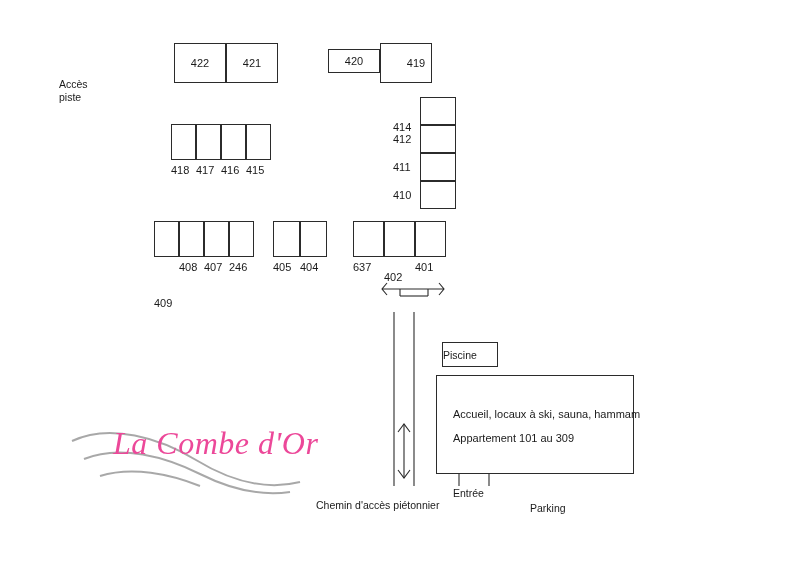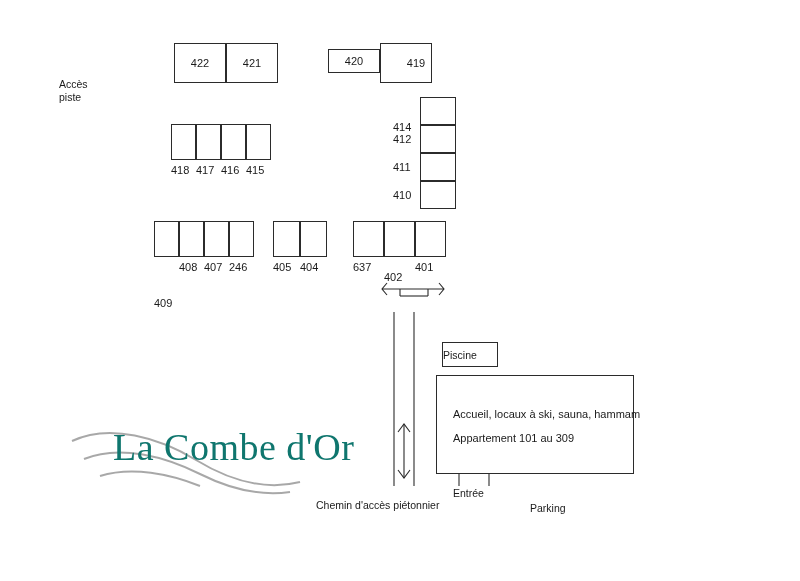--- a/index.html
+++ b/index.html
@@ -58,24 +58,25 @@
     position: absolute;
     border: 1px solid #2b2b2b;
     box-sizing: border-box;
     display: flex;
     align-items: center;
     font-size: 10.5px;
   }
   .logo {
     position: absolute;
     font-family: "Liberation Serif", serif;
-    font-size: 38px;
-    color: #0f766e;
+    font-size: 32px;
+    color: #ec4899;
     letter-spacing: 0.5px;
     white-space: nowrap;
+    font-style: italic;
   }
   svg.overlay {
     position: absolute;
     left: 0;
     top: 0;
     width: 800px;
     height: 581px;
     pointer-events: none;
   }
   .acces-piste {

